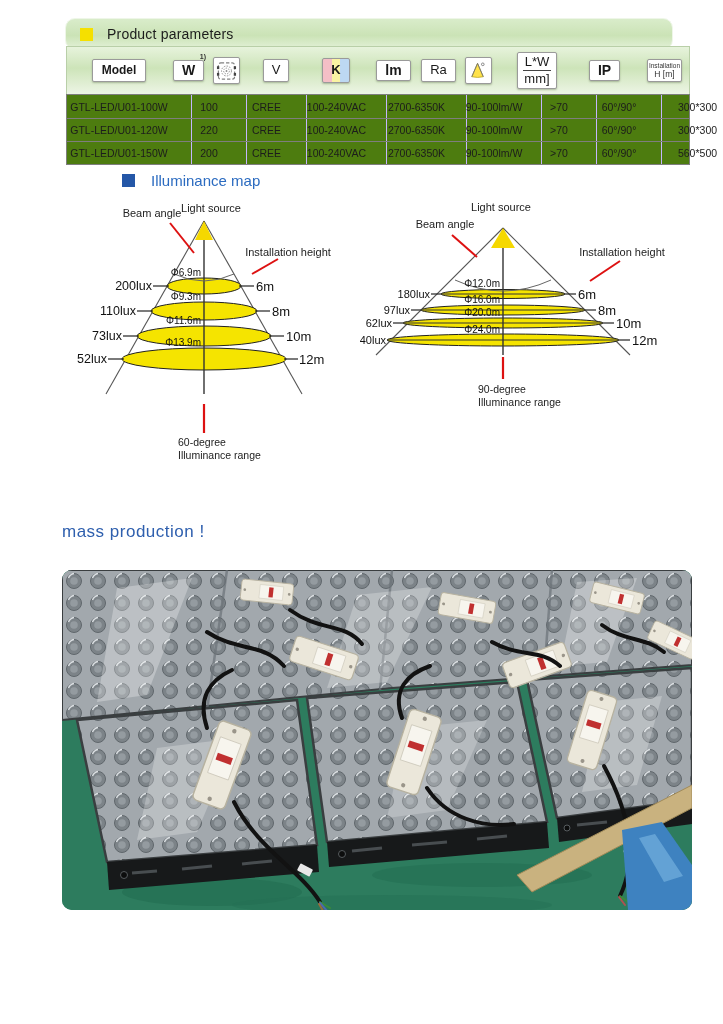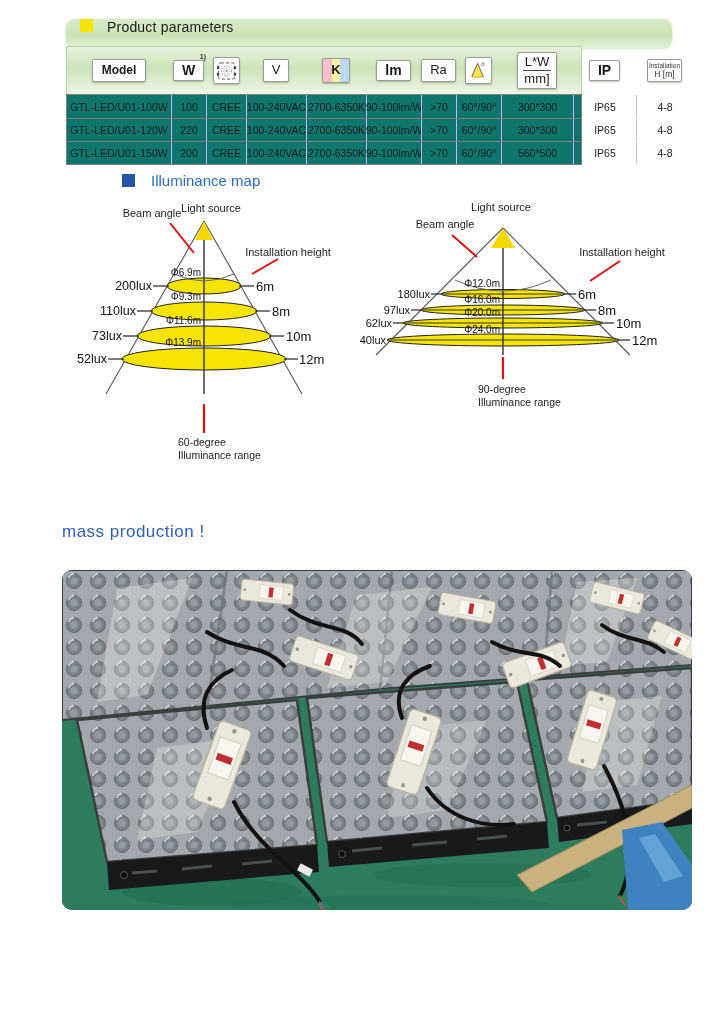--- a/index.html
+++ b/index.html
@@ -2,26 +2,26 @@
 <html><head>
 <meta charset="utf-8">
 <style>
   * { margin:0; padding:0; box-sizing:border-box; }
   html,body { background:#fff; }
   body { width:723px; height:1024px; position:relative; font-family:"Liberation Sans", sans-serif; color:#1a1a1a; overflow:hidden; }
 
   
   .banner { position:absolute; left:65px; top:18px; width:608px; height:32px;
     background:linear-gradient(180deg,#d9ecca 0%,#cbe3b6 55%,#e3f1d8 100%);
-    border:1px solid #eef6e8; border-radius:10px; display:flex; }
+    border:1px solid #eef6e8; border-radius:10px; display:flex; align-items:center; }
   .banner .bullet { width:13px; height:13px; background:#f5e000; margin-left:14px; }
   .banner .btext { margin-left:14px; font-size:14px; font-weight:500; color:#1c1c1c; letter-spacing:.2px; }
 
   
-  .spec { position:absolute; left:66px; top:46px; width:516px; }
+  .spec { position:absolute; left:66px; top:46px; width:624px; }
   .thead { display:grid; grid-template-columns:104px 35px 40px 60px 60px 55px 35px 45px 72px 63px 57px;
     height:48px; background:linear-gradient(180deg,#e7f3dc 0%,#cde4b9 45%,#edf5e5 100%);
     border:1px solid #b9cfa8; border-bottom:none; }
   .th { display:flex; align-items:center; justify-content:center; position:relative; }
   .hbox { background:#fff; border:1px solid #9a9a9a; border-radius:2px;
     box-shadow:0 1px 2px rgba(60,80,40,.35); font-weight:bold; font-size:12px;
     padding:3px 7px; white-space:nowrap; text-align:center; line-height:1.1; }
   .hbox.model { padding:4px 9px; }
   .hbox.big { font-size:14px; padding:2px 8px; }
   .hbox.reg { font-weight:normal; font-size:13px; padding:3px 8px; }
@@ -31,21 +31,21 @@
     background:linear-gradient(90deg,#f4bfc6 0 34%,#faf3a2 34% 67%,#bdd8f2 67% 100%); }
   .hbox.iconbox { padding:2px; width:27px; height:27px; display:flex; align-items:center; justify-content:center; }
   .hbox.lw { font-weight:normal; font-size:13px; padding:2px 5px; }
   .hbox.lw .top { border-bottom:1px solid #444; padding:0 2px 1px; }
   .hbox.lw .bot { padding-top:1px; }
   .hbox.inst { font-weight:normal; font-size:6.5px; padding:2px 1px; color:#333; }
   .hbox.inst .bot { font-size:8.5px; margin-top:1px; }
 
   .tbody { border:1px solid #7e7e7e; }
   .trow { display:grid; grid-template-columns:104px 35px 40px 60px 60px 55px 35px 45px 72px 63px 57px;
-    height:23px; background:#0f766e; }
+    height:23px; background:#4d7c0f;gap:20px; }
   .trow + .trow { border-top:1px solid #7e7e7e; }
   .td { display:flex; align-items:center; justify-content:center; font-size:10.5px; color:#1c1c1c; white-space:nowrap; }
   .td + .td { border-left:1px solid #c4b5fd; }
 
   
   .sect-title { position:absolute; left:75px; top:172px; display:flex; align-items:center;margin-left:47px; }
   .sect-title .bullet { width:13px; height:13px; background:#2457a7; }
   .sect-title .stext { margin-left:16px; font-size:15px; color:#2b6bc0; }
 
   svg text { font-family:"Liberation Sans", sans-serif; }

